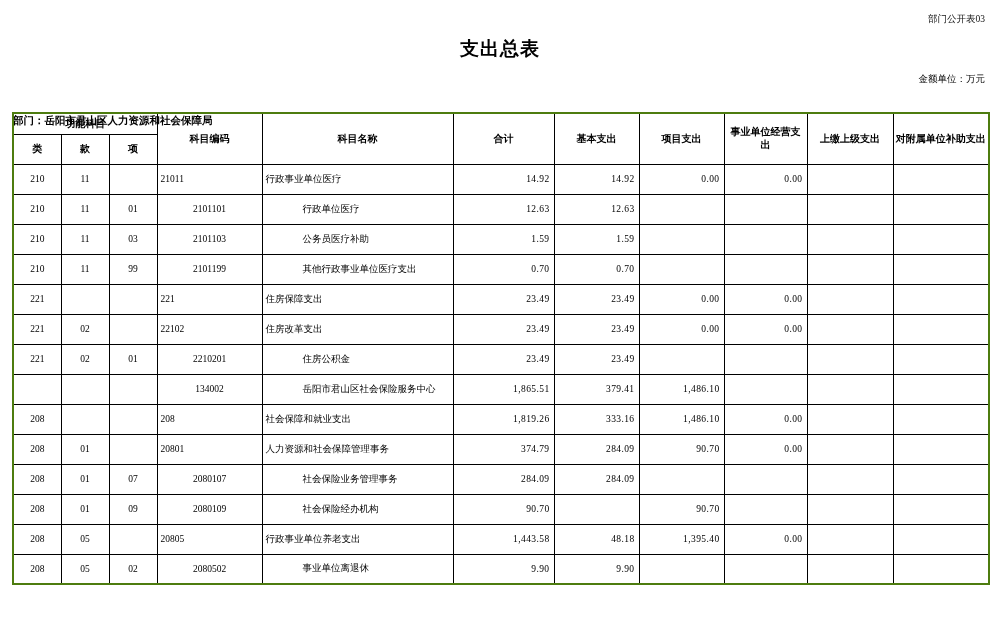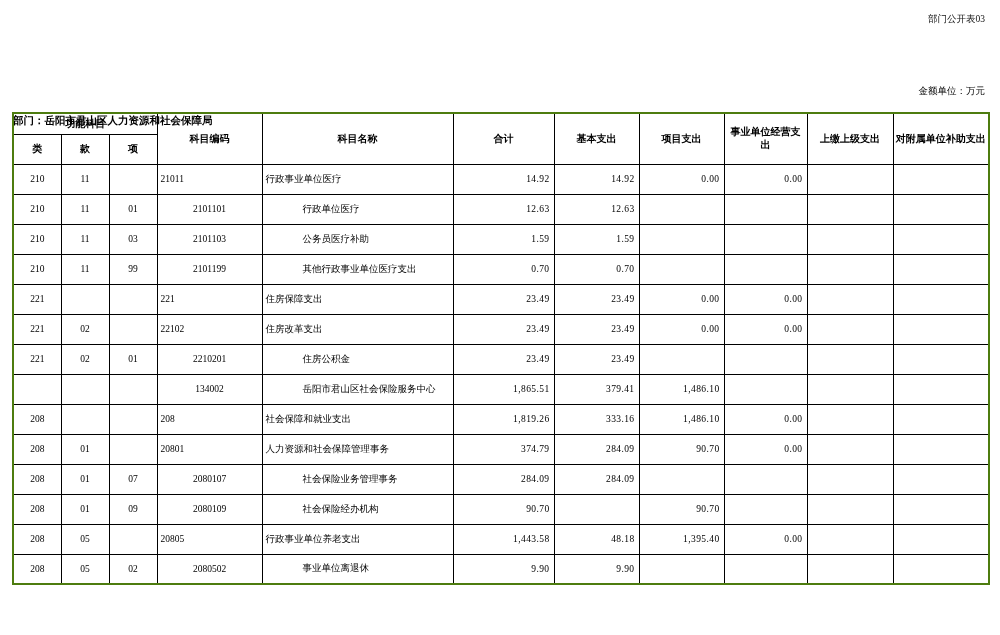--- a/index.html
+++ b/index.html
@@ -23,21 +23,21 @@
     font-family:"Liberation Sans","DejaVu Sans",sans-serif;
     letter-spacing:1px;
   }
   .dept-line{
     position:absolute;top:83px;left:13px;
     font-size:10.5px;font-weight:bold;
     font-family:"Liberation Sans","DejaVu Sans",sans-serif;
     margin-top:31px;
   }
   .unit-line{
-    position:absolute;top:85px;right:15px;
+    position:absolute;top:73px;right:15px;
     font-size:9.5px;
     font-family:"Liberation Serif","DejaVu Serif",serif;
   }
   table.main{
     position:absolute;top:112px;left:12px;
     width:976px;
     border-collapse:collapse;
     table-layout:fixed;
     border:2px solid #4d7c0f;
   }
@@ -73,20 +73,21 @@
     letter-spacing:0.4px;
   }
 </style>
 </head>
 <body>
 
 <div class="page">
 
   <div class="doc-code">部门公开表03</div>
 
+  <div class="title">支出总表</div>
 
   <div class="dept-line">部门：岳阳市君山区人力资源和社会保障局</div>
 
   <div class="unit-line">金额单位：万元</div>
 
   <table class="main">
     <colgroup>
       <col style="width:48px">
         <col style="width:48px">
         <col style="width:48px">

